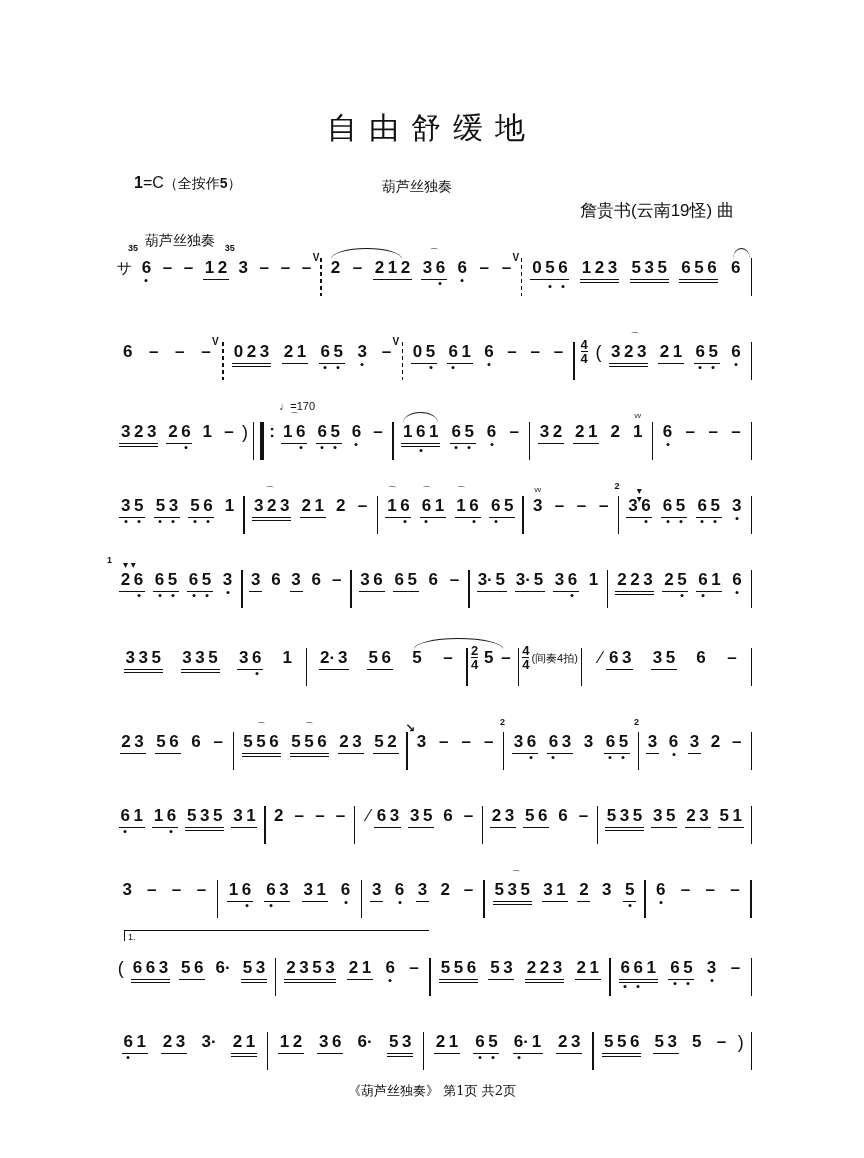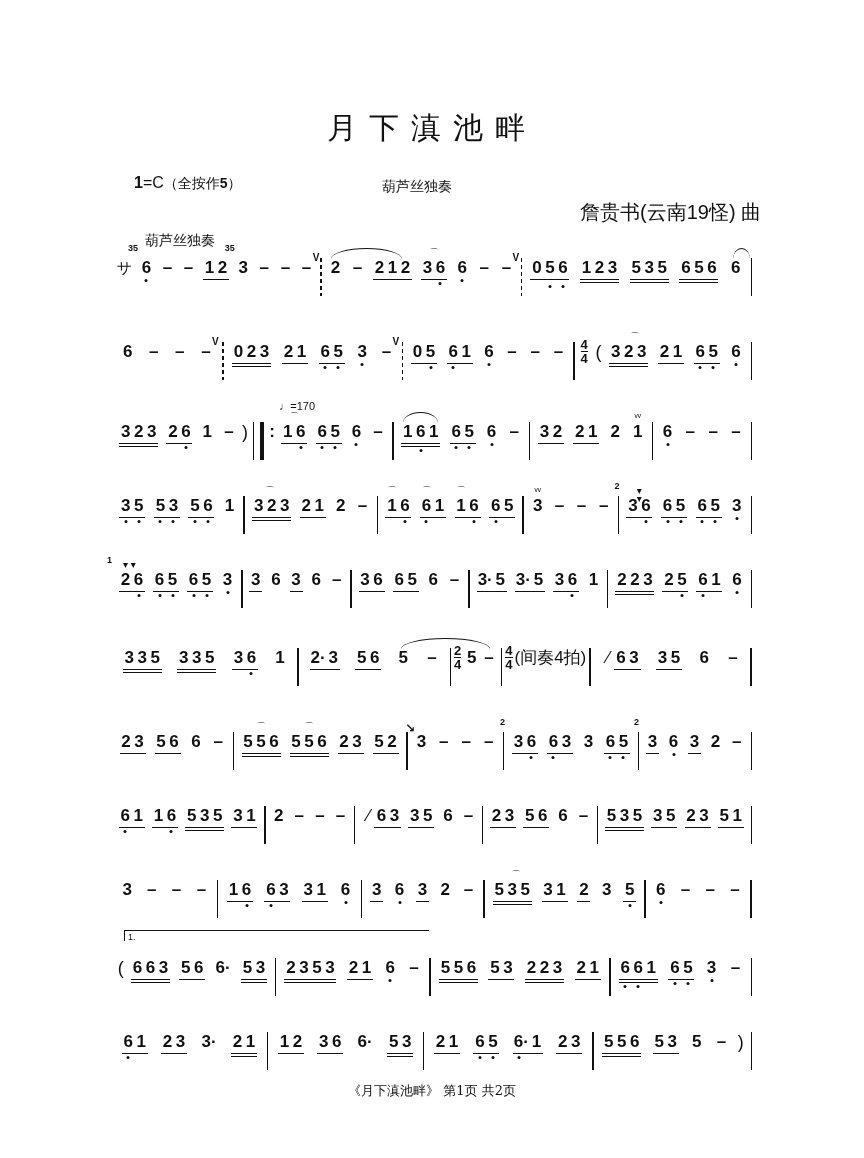--- a/index.html
+++ b/index.html
@@ -4,21 +4,21 @@
 <style>
   html,body{margin:0;padding:0;background:#fff;}
   body{width:864px;height:1158px;position:relative;overflow:hidden;color:#111;
        font-family:"Liberation Sans","DejaVu Sans",sans-serif;}
   .title{position:absolute;top:108px;left:0;width:864px;text-align:center;
          font-family:"DejaVu Serif",serif;font-size:30px;letter-spacing:12px;font-weight:400;}
   .key{position:absolute;top:174px;left:134px;font-size:16px;}
   .key .one{font-weight:bold;}
   .key .small{font-size:14px;}
   .instr{position:absolute;top:178px;left:382px;font-size:14px;}
-  .composer{position:absolute;top:199px;left:580px;font-size:20px;}
+  .composer{position:absolute;top:199px;left:580px;font-size:17px;}
   .tempo-text{position:absolute;top:232px;left:145px;font-size:14px;}
   .footer{position:absolute;top:1082px;left:0;width:864px;text-align:center;
           font-family:"DejaVu Serif",serif;font-size:13px;}
   .line{position:absolute;left:112px;width:640px;height:40px;display:flex;align-items:flex-start;}
   .bar{display:flex;align-items:flex-start;height:100%;flex:1 1 auto;justify-content:space-around;padding:0 3px;}
   .barline{width:1.5px;background:#111;height:38px;margin-top:0px;flex:0 0 auto;}
   .barline.dashed{background:repeating-linear-gradient(#111 0 4px,transparent 4px 7px);}
   .barline.double{width:6px;background:none;border-left:1.5px solid #111;border-right:4px solid #111;}
   .grp{display:inline-flex;flex-direction:column;align-items:stretch;position:relative;margin:0 2px;}
   .notes{display:flex;font-weight:bold;font-size:17px;line-height:20px;}
@@ -29,29 +29,29 @@
   .ul2{border-top:1.5px solid #111;border-bottom:1.5px solid #111;height:2px;}
   .dash{font-weight:bold;font-size:17px;line-height:20px;padding:0 4px;}
   .meter{display:inline-flex;flex-direction:column;align-items:center;font-weight:bold;font-size:13px;line-height:13px;margin-right:2px;margin-top:-4px;}
   .meter span:first-child{border-bottom:1.5px solid #111;}
   .paren{font-size:18px;line-height:20px;}
   .grace{position:absolute;top:-14px;left:-12px;font-size:9px;font-weight:bold;line-height:9px;}
   .arc{position:absolute;top:-10px;left:2px;right:2px;height:10px;border-top:1.4px solid #111;border-radius:50%/100% 100% 0 0;}
   .fermata{position:absolute;top:-9px;left:50%;transform:translateX(-50%);font-size:10px;line-height:8px;}
   .breath{position:absolute;top:-10px;font-size:10px;}
   .tempo-mark{position:absolute;top:-22px;left:-2px;font-size:11px;white-space:nowrap;}
-  .interlude{font-size:17px;line-height:20px;}
+  .interlude{font-size:11px;line-height:20px;}
   .volta{position:absolute;top:930px;left:124px;width:304px;height:10px;border-top:1.2px solid #111;border-left:1.2px solid #111;}
   .volta span{font-size:9px;position:absolute;left:3px;top:1px;}
   .sanban{font-size:15px;line-height:20px;margin-right:2px;}
 </style>
 </head>
 <body>
 
-<div class="title">月下滇池畔</div>
+<div class="title">自由舒缓地</div>
 
 <div class="key">
   <span class="one">1</span><span>=C</span><span class="small">（全按作</span><b class="small">5</b><span class="small">）</span>
 </div>
 <div class="instr">葫芦丝独奏</div>
 <div class="composer">詹贵书(云南19怪) 曲</div>
 <div class="tempo-text">葫芦丝独奏</div>
 
 <div class="line" style="top:258px;">
   <div class="bar">
@@ -1362,13 +1362,13 @@
         <span class="notes">
           <span class="n">5</span>
         </span>
       </span>
     <span class="dash">–</span>
       <span class="paren">)</span>
   </div>
   <div class="barline"></div>
 </div>
 
-<div class="footer">《月下滇池畔》 第1页  共2页</div>
+<div class="footer">《葫芦丝独奏》 第1页  共2页</div>
 
 </body></html>

